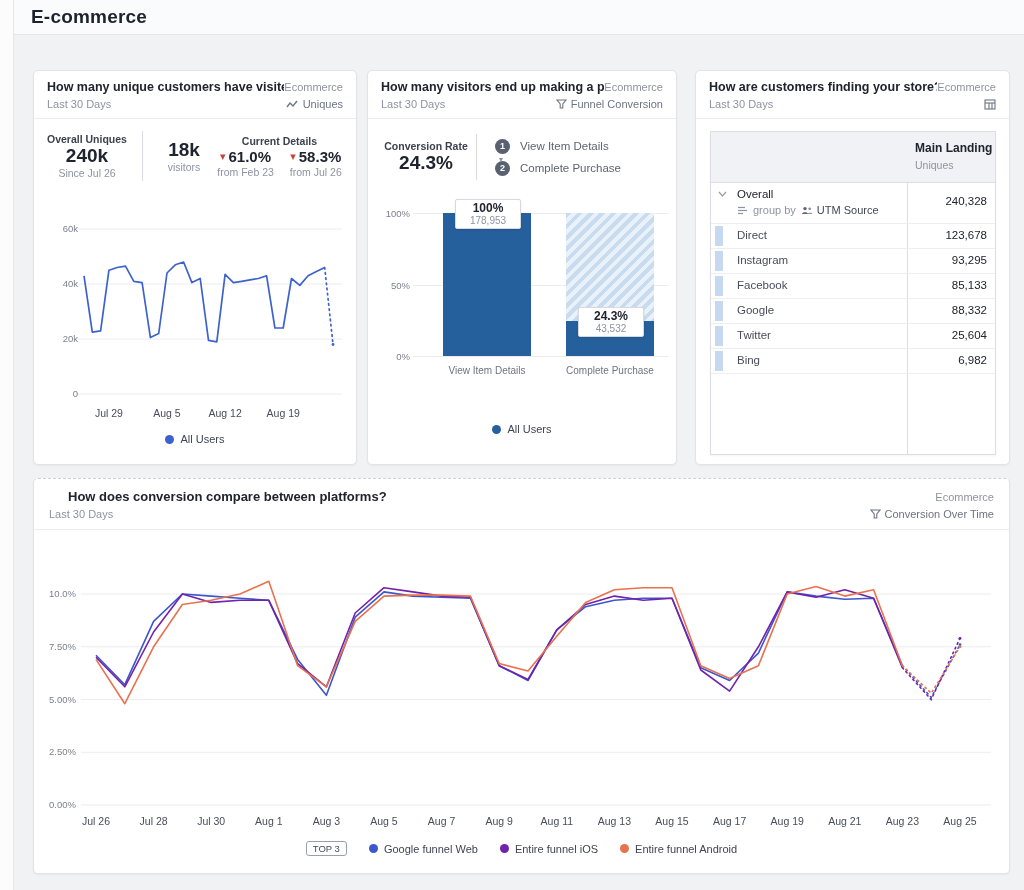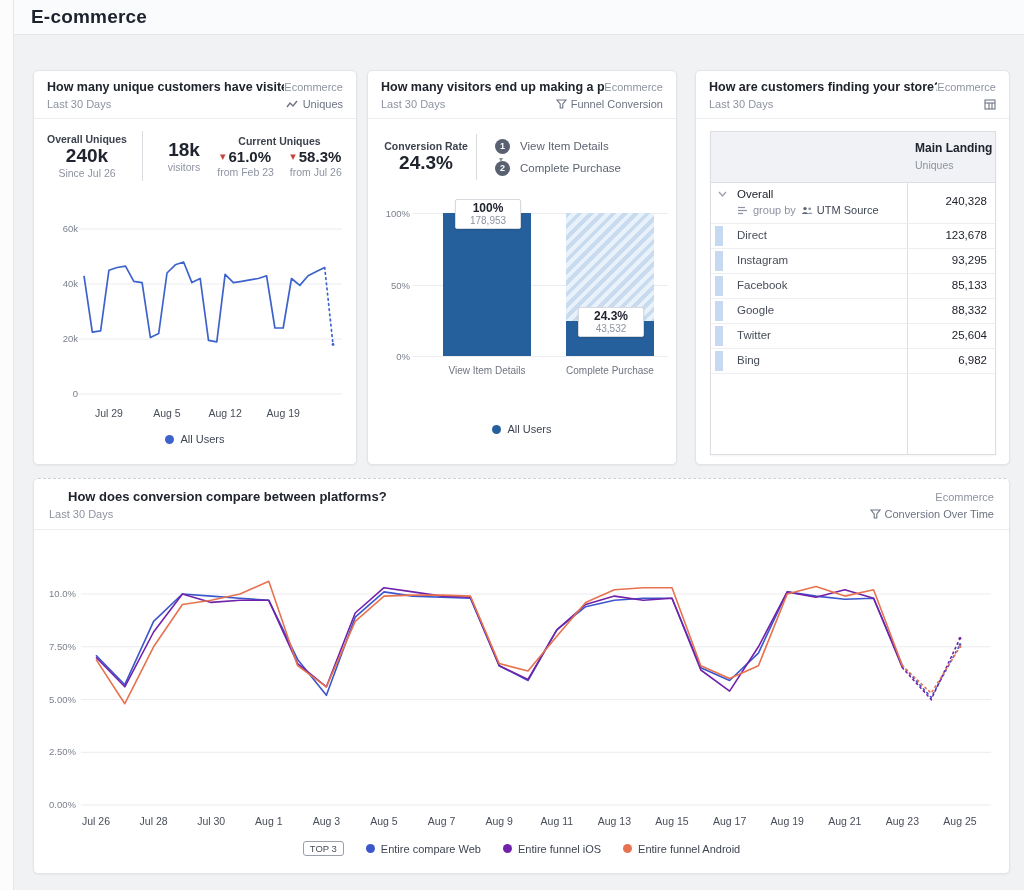--- a/index.html
+++ b/index.html
@@ -123,21 +123,21 @@
       <span class="s-label">Overall Uniques</span>
       <span class="s-big">240k</span>
       <span class="s-sub">Since Jul 26</span>
     </div>
     <div class="v-div"></div>
     <div class="s-col" style="width:58px;">
       <span class="s-big">18k</span>
       <span class="s-sub">visitors</span>
     </div>
     <div class="cv-wrap">
-      <span class="s-label">Current Uniques</span>
+      <span class="s-label">Current Details</span>
       <div class="cv-row">
         <div class="delta">
           <span class="delta-top">
             <span class="tri-down">▾</span>
             <span class="delta-pct">61.0%</span>
           </span>
           <span class="delta-from">from Feb 23</span>
         </div>
         <div class="delta">
           <span class="delta-top">
@@ -382,21 +382,21 @@
       <polyline points="858.4,104.8 887.2,136.5 916.0,75.3" fill="none" stroke="#7122aa" stroke-width="1.6" stroke-dasharray="1.6 3.6" stroke-linecap="round"></polyline>
       <circle cx="916" cy="75.30999999999997" r="1.4" fill="#7122aa"></circle>
       <polyline points="52.0,96.4 80.8,140.7 109.6,83.8 138.4,41.5 167.2,37.3 196.0,31.0 224.8,18.3 253.6,102.7 282.4,123.8 311.2,58.4 340.0,33.1 368.8,32.1 397.6,32.1 426.4,33.1 455.2,100.6 484.0,108.0 512.8,73.2 541.6,39.4 570.4,26.8 599.2,24.7 628.0,24.7 656.8,102.7 685.6,115.4 714.4,102.7 743.2,31.0 772.0,23.6 800.8,33.1 829.6,26.8 858.4,102.7" fill="none" stroke="#e7724f" stroke-width="1.6" stroke-linejoin="round"></polyline>
       <polyline points="858.4,102.7 887.2,130.2 916.0,83.8" fill="none" stroke="#e7724f" stroke-width="1.6" stroke-dasharray="1.6 3.6" stroke-linecap="round"></polyline>
       <circle cx="916" cy="83.75" r="1.4" fill="#e7724f"></circle>
     </svg>
   <div class="legend" id="legend4" style="top:362px;gap:22px;">
       <span class="top-badge">TOP 3</span>
       <span class="legend-item">
         <span class="legend-dot" style="background: rgb(60, 86, 204);"></span>
-        <span class="legend-label">Entire compare Web</span>
+        <span class="legend-label">Google funnel Web</span>
       </span>
       <span class="legend-item">
         <span class="legend-dot" style="background: rgb(113, 34, 170);"></span>
         <span class="legend-label">Entire funnel iOS</span>
       </span>
       <span class="legend-item">
         <span class="legend-dot" style="background: rgb(231, 114, 79);"></span>
         <span class="legend-label">Entire funnel Android</span>
       </span>
     </div>

